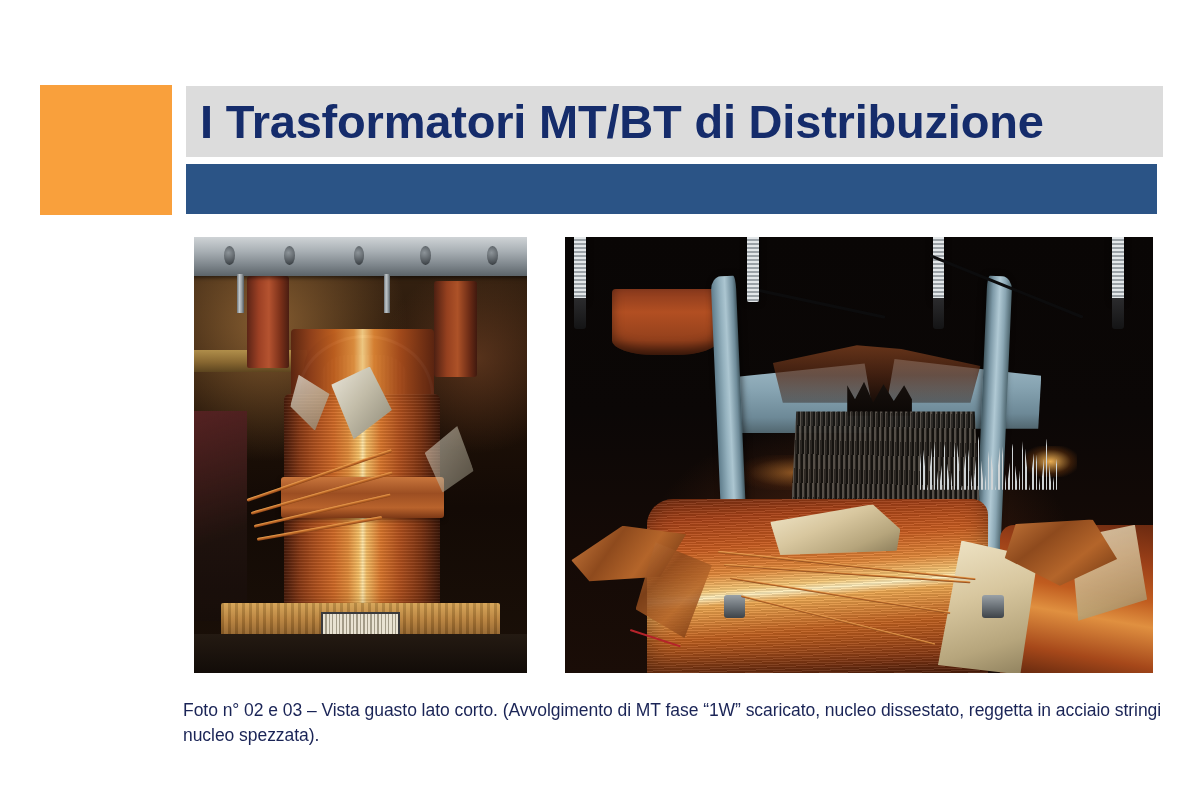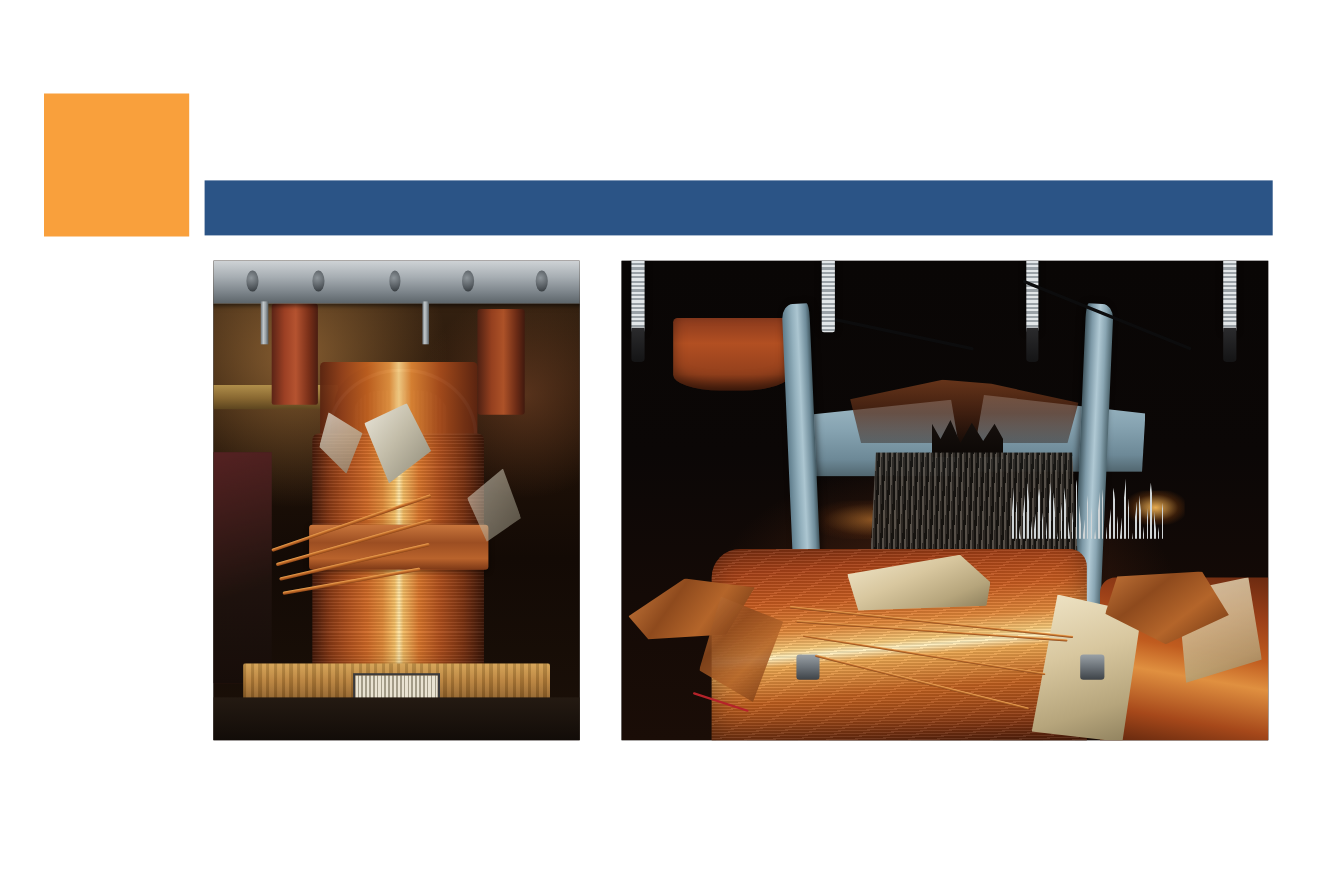--- a/index.html
+++ b/index.html
@@ -357,20 +357,23 @@
     letter-spacing: -0.05px;
   }
 </style>
 </head>
 <body>
 
 <div class="slide">
 
   <div class="accent-square"></div>
 
+  <div class="title-band">
+    <div class="title-text">I Trasformatori MT/BT di Distribuzione</div>
+  </div>
 
   <div class="rule-bar"></div>
 
   <div class="photo photo-left">
     <div class="photo-inner">
       <div class="pl L-bg"></div>
       <div class="pl L-leftclutter"></div>
       <div class="pl L-woodshelf"></div>
       <div class="pl L-bobbin"></div>
       <div class="pl L-bobbin2"></div>
@@ -450,14 +453,15 @@
       <div class="pl R-cable" style="left:62%; top:4%; width:28%; transform:rotate(22deg);"></div>
       <div class="pl R-cable" style="left:33%; top:12%; width:22%; transform:rotate(12deg);"></div>
       <div class="pl R-wire" style="left:26%; top:72%; width:44%; transform:rotate(6deg);"></div>
       <div class="pl R-wire" style="left:27%; top:75%; width:42%; transform:rotate(4deg);"></div>
       <div class="pl R-wire" style="left:28%; top:78%; width:38%; transform:rotate(9deg);"></div>
       <div class="pl R-wire" style="left:30%; top:82%; width:34%; transform:rotate(14deg);"></div>
       <div class="pl R-redwire"></div>
     </div>
   </div>
 
+  <div class="caption">Foto n° 02 e 03 – Vista guasto lato corto. (Avvolgimento di MT fase “1W” scaricato, nucleo dissestato, reggetta in acciaio stringi nucleo spezzata).</div>
 
 </div>
 
 </body></html>

